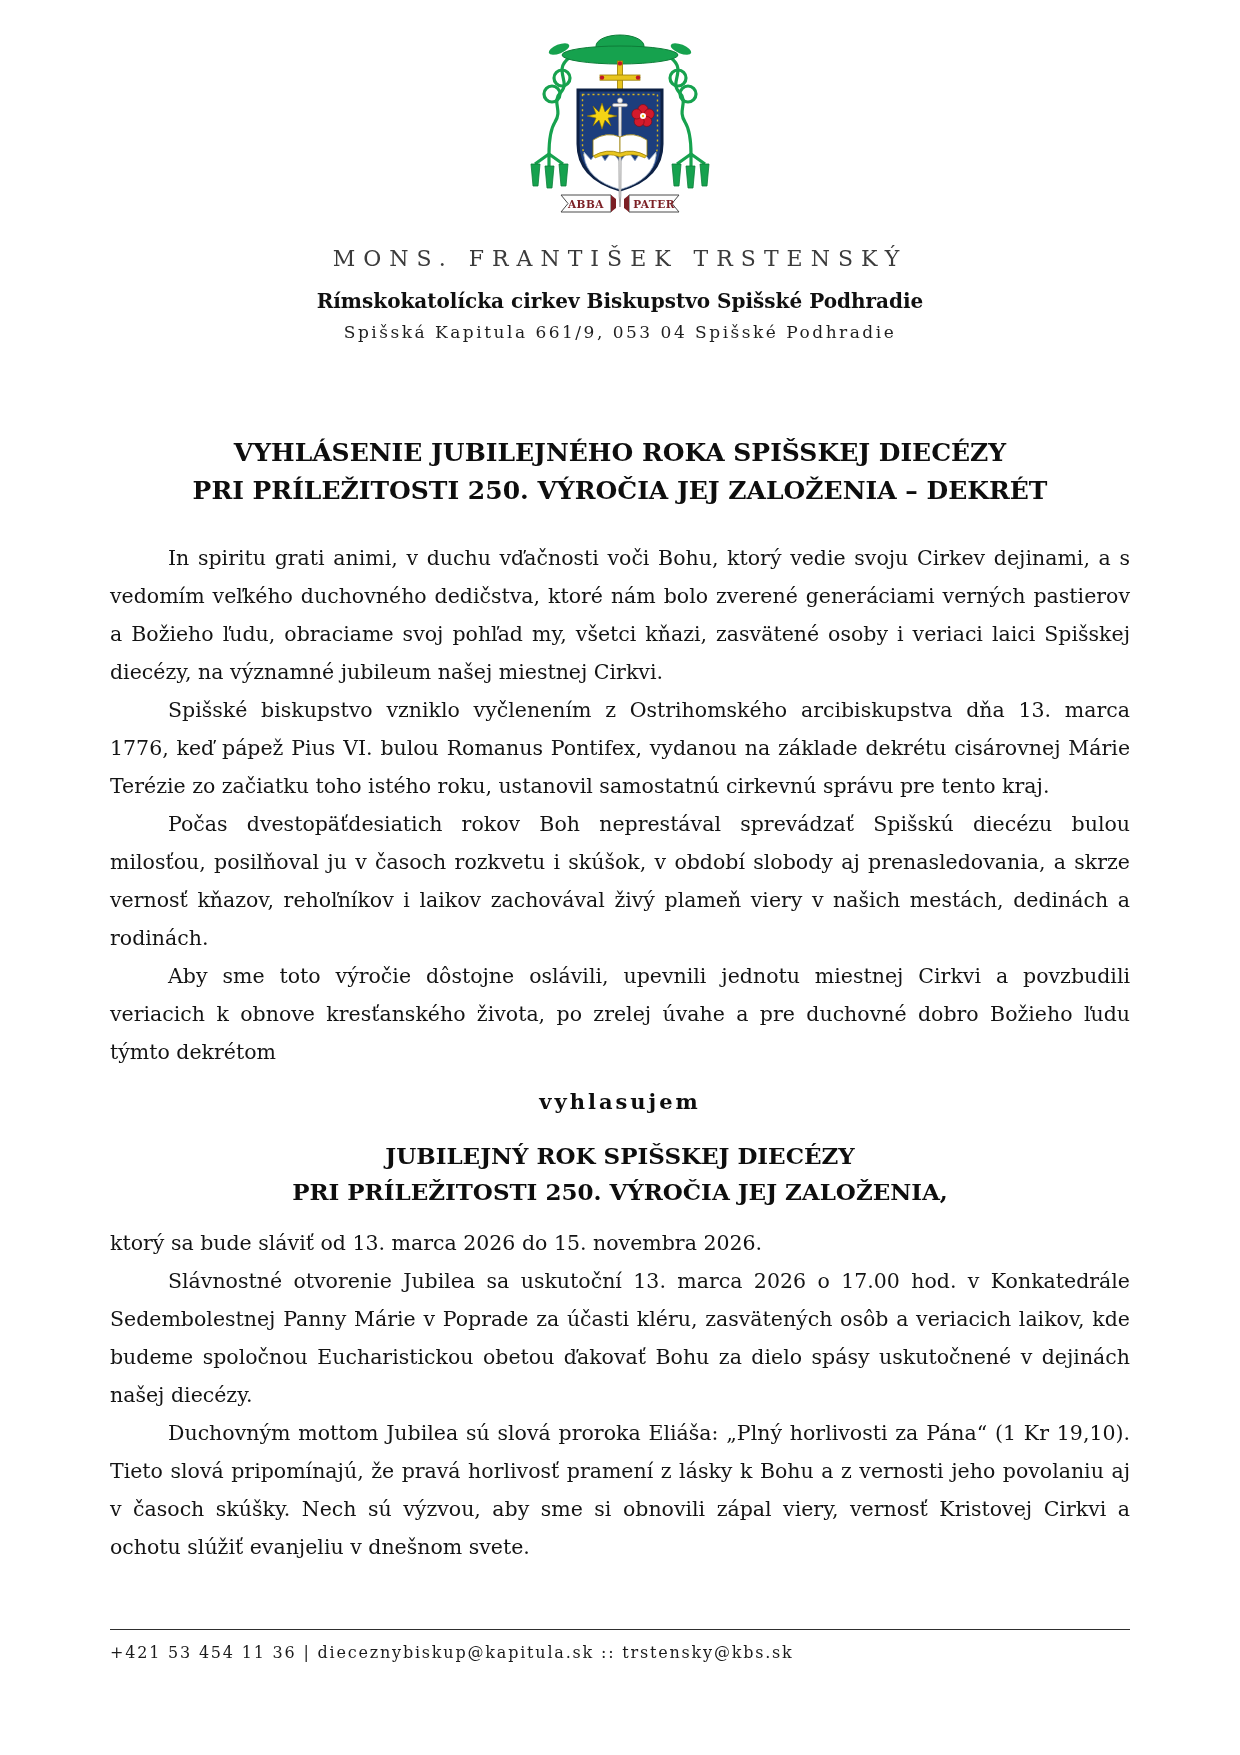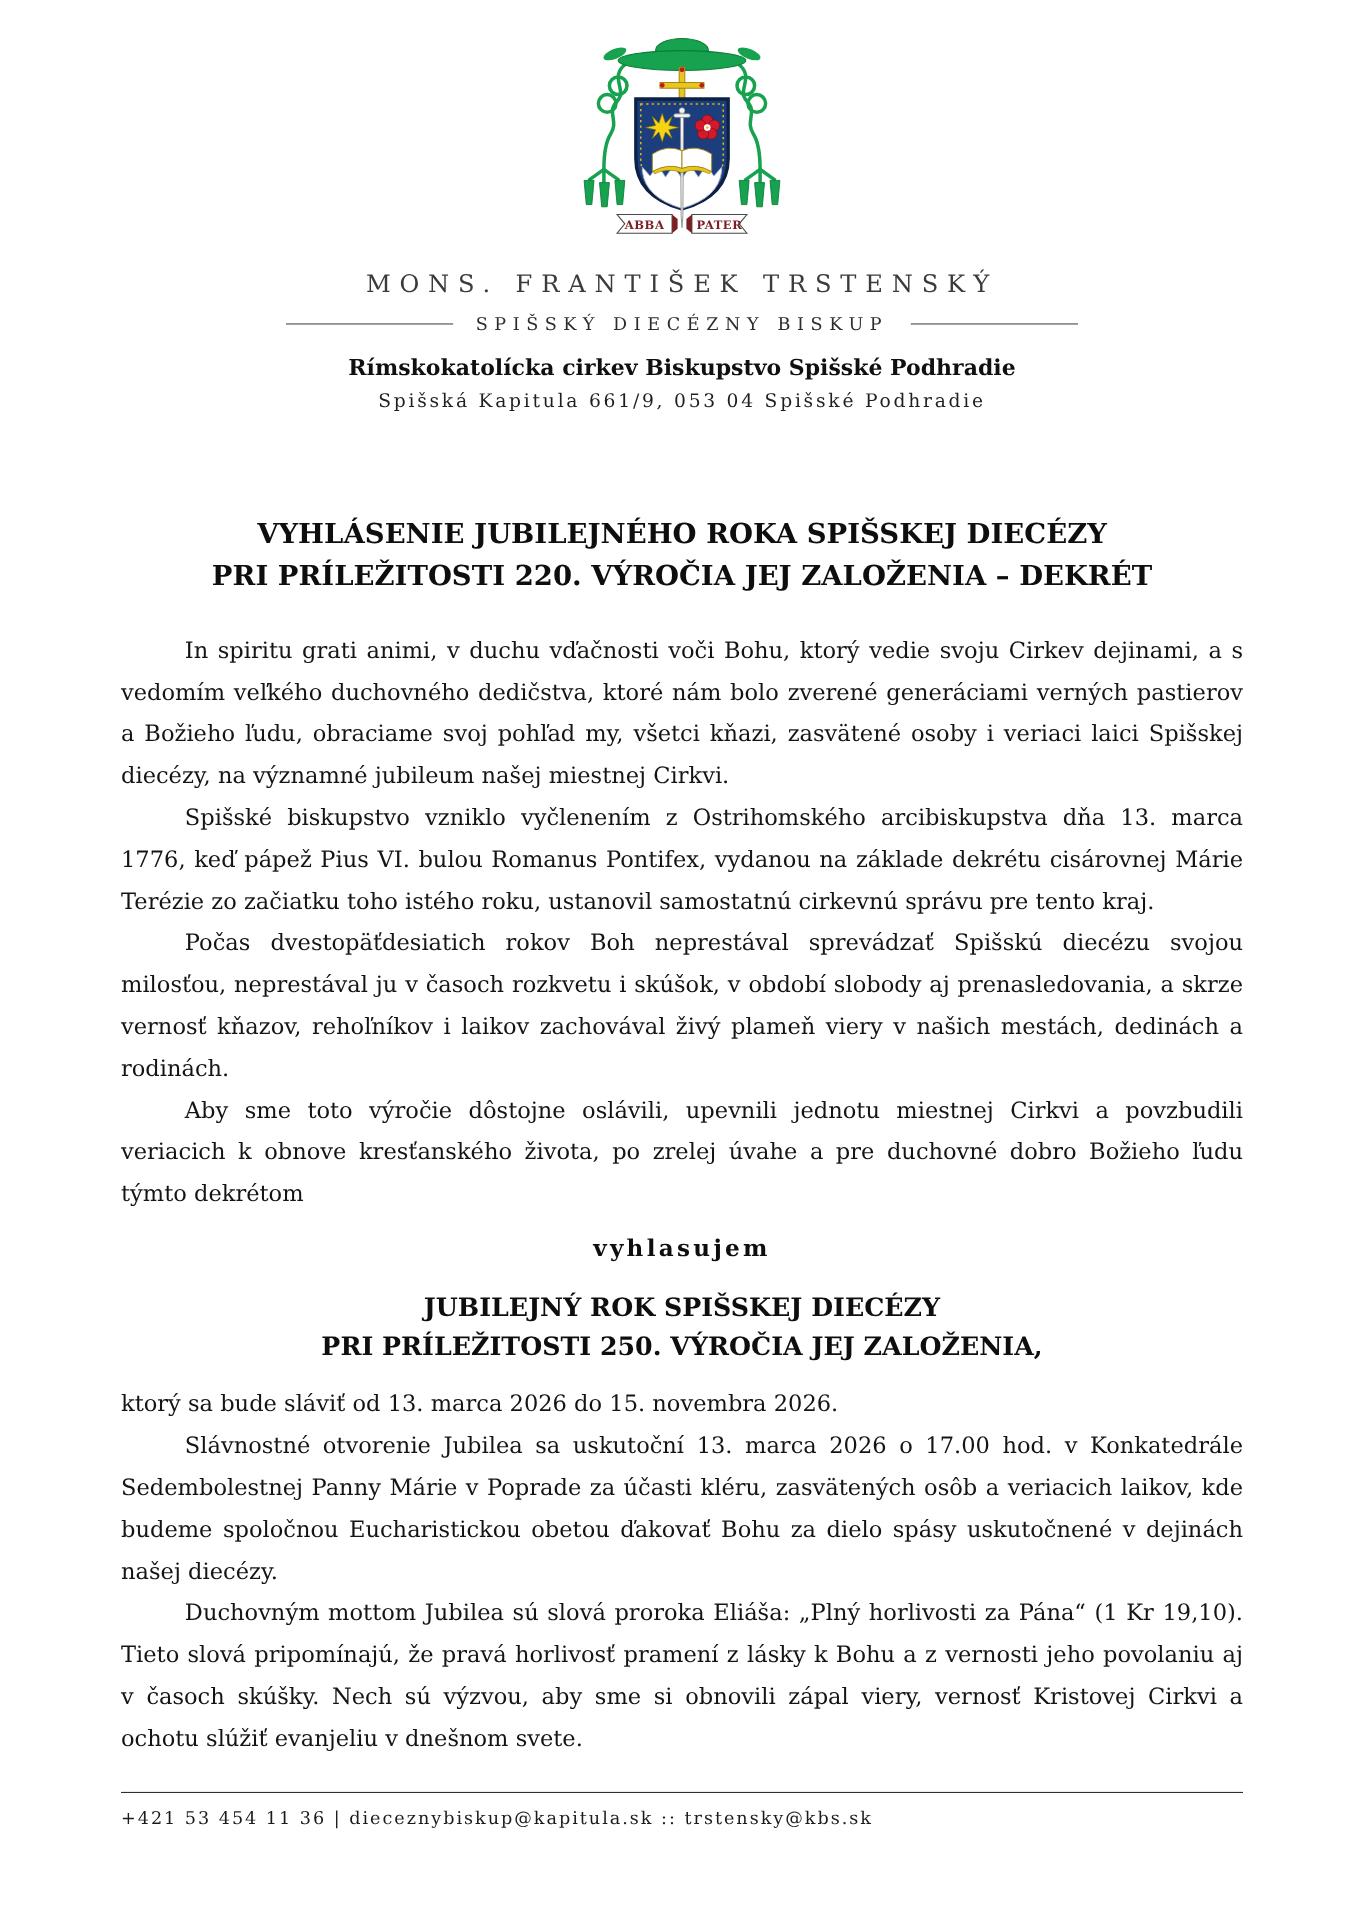--- a/index.html
+++ b/index.html
@@ -116,41 +116,36 @@
           <path d="M106 165 l5 4 v9 l-5 4 z" fill="#7b1f24"></path>
           <path d="M124 165 l-5 4 v9 l5 4 z" fill="#7b1f24"></path>
           <text class="motto" x="81" y="178" text-anchor="middle">ABBA</text>
           <text class="motto" x="149" y="178" text-anchor="middle">PATER</text>
         </g>
       </svg>
     </div>
 
     <div class="lh-name">MONS. FRANTIŠEK TRSTENSKÝ</div>
 
-    <div class="lh-role-row">
-      <span class="rule"></span>
-      <span class="lh-role">SPIŠSKÝ DIECÉZNY BISKUP</span>
-      <span class="rule"></span>
-    </div>
 
     <div class="lh-org">Rímskokatolícka cirkev Biskupstvo Spišské Podhradie</div>
     <div class="lh-address">Spišská Kapitula 661/9, 053 04 Spišské Podhradie</div>
   </header>
 
   <main class="content">
     <h1 class="doc-title">
       <span class="title-line">VYHLÁSENIE JUBILEJNÉHO ROKA SPIŠSKEJ DIECÉZY</span>
-      <span class="title-line">PRI PRÍLEŽITOSTI 220. VÝROČIA JEJ ZALOŽENIA – DEKRÉT</span>
+      <span class="title-line">PRI PRÍLEŽITOSTI 250. VÝROČIA JEJ ZALOŽENIA – DEKRÉT</span>
     </h1>
 
     <p class="para indent first"><span class="i">In spiritu grati animi</span><span>, v duchu vďačnosti voči Bohu, ktorý vedie svoju Cirkev dejinami, a s vedomím veľkého duchovného dedičstva, ktoré nám bolo zverené generáciami verných pastierov a Božieho ľudu, obraciame svoj pohľad my, všetci kňazi, zasvätené osoby i veriaci laici Spišskej diecézy, na významné jubileum našej miestnej Cirkvi.</span></p>
 
     <p class="para indent"><span>Spišské biskupstvo vzniklo vyčlenením z Ostrihomského arcibiskupstva dňa 13. marca 1776, keď pápež Pius VI. bulou </span><span class="i">Romanus Pontifex</span><span>, vydanou na základe dekrétu cisárovnej Márie Terézie zo začiatku toho istého roku, ustanovil samostatnú cirkevnú správu pre tento kraj.</span></p>
 
-    <p class="para indent"><span>Počas dvestopäťdesiatich rokov Boh neprestával sprevádzať Spišskú diecézu svojou milosťou, neprestával ju v časoch rozkvetu i skúšok, v období slobody aj prenasledovania, a skrze vernosť kňazov, rehoľníkov i laikov zachovával živý plameň viery v našich mestách, dedinách a rodinách.</span></p>
+    <p class="para indent"><span>Počas dvestopäťdesiatich rokov Boh neprestával sprevádzať Spišskú diecézu bulou milosťou, posilňoval ju v časoch rozkvetu i skúšok, v období slobody aj prenasledovania, a skrze vernosť kňazov, rehoľníkov i laikov zachovával živý plameň viery v našich mestách, dedinách a rodinách.</span></p>
 
     <p class="para indent"><span>Aby sme toto výročie dôstojne oslávili, upevnili jednotu miestnej Cirkvi a povzbudili veriacich k obnove kresťanského života, po zrelej úvahe a pre duchovné dobro Božieho ľudu týmto dekrétom</span></p>
 
     <div class="proclamation">
       <div class="proc-verb">vyhlasujem</div>
       <div class="proc-title">JUBILEJNÝ ROK SPIŠSKEJ DIECÉZY</div>
       <div class="proc-title">PRI PRÍLEŽITOSTI 250. VÝROČIA JEJ ZALOŽENIA,</div>
     </div>
 
     <p class="para"><span>ktorý sa bude sláviť </span><span class="b">od 13. marca 2026 do 15. novembra 2026</span><span>.</span></p>

